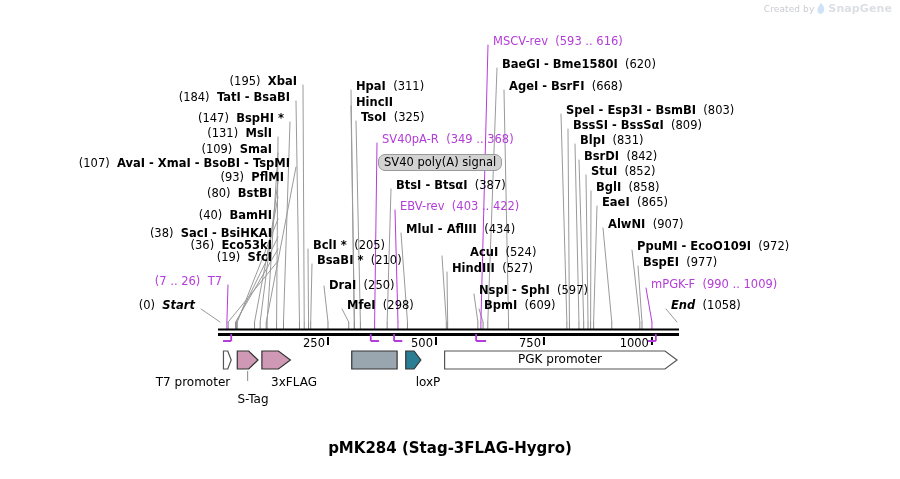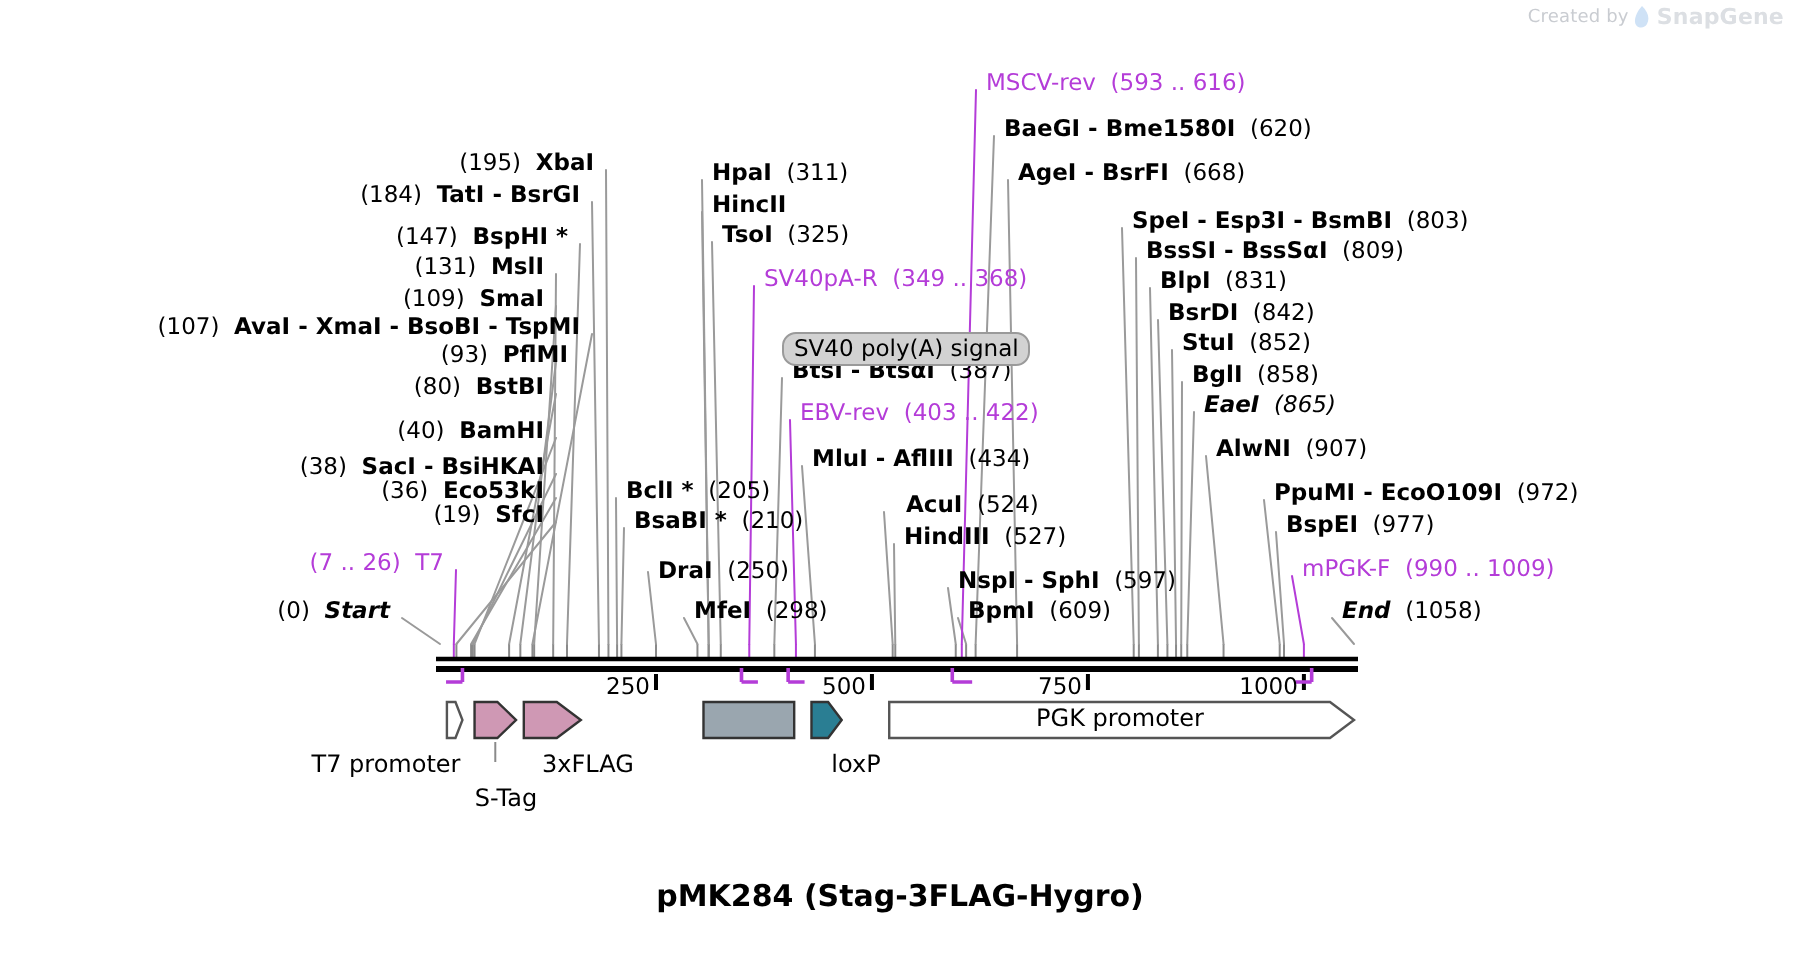--- a/index.html
+++ b/index.html
@@ -212,55 +212,55 @@
       <div class="lbl r" style="left: 272px; top: 251px;"><span class="pos">(19)</span>&nbsp;&nbsp;<span class="enz">SfcI</span></div>
       <div class="lbl r" style="left: 272px; top: 239px;"><span class="pos">(36)</span>&nbsp;&nbsp;<span class="enz">Eco53kI</span></div>
       <div class="lbl r" style="left: 272px; top: 227px;"><span class="pos">(38)</span>&nbsp;&nbsp;<span class="enz">SacI</span><span class="dash"> - </span><span class="enz">BsiHKAI</span></div>
       <div class="lbl r" style="left: 272px; top: 209px;"><span class="pos">(40)</span>&nbsp;&nbsp;<span class="enz">BamHI</span></div>
       <div class="lbl r" style="left: 272px; top: 187px;"><span class="pos">(80)</span>&nbsp;&nbsp;<span class="enz">BstBI</span></div>
       <div class="lbl r" style="left: 272px; top: 171px; margin-left: 12px;"><span class="pos">(93)</span>&nbsp;&nbsp;<span class="enz">PflMI</span></div>
       <div class="lbl r" style="left: 290px; top: 157px;"><span class="pos">(107)</span>&nbsp;&nbsp;<span class="enz">AvaI</span><span class="dash"> - </span><span class="enz">XmaI</span><span class="dash"> - </span><span class="enz">BsoBI</span><span class="dash"> - </span><span class="enz">TspMI</span></div>
       <div class="lbl r" style="left: 272px; top: 143px;"><span class="pos">(109)</span>&nbsp;&nbsp;<span class="enz">SmaI</span></div>
       <div class="lbl r" style="left: 272px; top: 127px;"><span class="pos">(131)</span>&nbsp;&nbsp;<span class="enz">MslI</span></div>
       <div class="lbl r" style="left: 284px; top: 112px;"><span class="pos">(147)</span>&nbsp;&nbsp;<span class="enz">BspHI *</span></div>
-      <div class="lbl r" style="left: 290px; top: 91px;"><span class="pos">(184)</span>&nbsp;&nbsp;<span class="enz">TatI</span><span class="dash"> - </span><span class="enz">BsrGI</span></div>
+      <div class="lbl r" style="left: 290px; top: 91px;"><span class="pos">(184)</span>&nbsp;&nbsp;<span class="enz">TatI</span><span class="dash"> - </span><span class="enz">BsaBI</span></div>
       <div class="lbl r" style="left: 297px; top: 75px;"><span class="pos">(195)</span>&nbsp;&nbsp;<span class="enz">XbaI</span></div>
       <div class="lbl" style="left: 313px; top: 239px;"><span class="enz">BclI *</span>&nbsp;&nbsp;<span class="pos">(205)</span></div>
       <div class="lbl" style="left: 317px; top: 254px;"><span class="enz">BsaBI *</span>&nbsp;&nbsp;<span class="pos">(210)</span></div>
       <div class="lbl" style="left: 329px; top: 279px;"><span class="enz">DraI</span>&nbsp;&nbsp;<span class="pos">(250)</span></div>
       <div class="lbl" style="left: 347px; top: 299px;"><span class="enz">MfeI</span>&nbsp;&nbsp;<span class="pos">(298)</span></div>
       <div class="lbl" style="left: 356px; top: 80px;"><span class="enz">HpaI</span>&nbsp;&nbsp;<span class="pos">(311)</span></div>
       <div class="lbl" style="left: 356px; top: 96px;"><span class="enz">HincII</span></div>
       <div class="lbl" style="left: 361px; top: 111px;"><span class="enz">TsoI</span>&nbsp;&nbsp;<span class="pos">(325)</span></div>
       <div class="lbl primer" style="left: 382px; top: 133px;"><span class="enz">SV40pA-R</span>&nbsp;&nbsp;<span class="pos">(349 .. 368)</span></div>
       <div class="lbl" style="left: 396px; top: 179px;"><span class="enz">BtsI</span><span class="dash"> - </span><span class="enz">BtsαI</span>&nbsp;&nbsp;<span class="pos">(387)</span></div>
       <div class="lbl primer" style="left: 400px; top: 200px;"><span class="enz">EBV-rev</span>&nbsp;&nbsp;<span class="pos">(403 .. 422)</span></div>
       <div class="lbl" style="left: 406px; top: 223px;"><span class="enz">MluI</span><span class="dash"> - </span><span class="enz">AflIII</span>&nbsp;&nbsp;<span class="pos">(434)</span></div>
-      <div class="lbl" style="left: 453px; top: 246px;"><span class="enz">AcuI</span>&nbsp;&nbsp;<span class="pos">(524)</span></div>
+      <div class="lbl" style="left: 470px; top: 246px;"><span class="enz">AcuI</span>&nbsp;&nbsp;<span class="pos">(524)</span></div>
       <div class="lbl" style="left: 452px; top: 262px;"><span class="enz">HindIII</span>&nbsp;&nbsp;<span class="pos">(527)</span></div>
       <div class="lbl" style="left: 479px; top: 284px;"><span class="enz">NspI</span><span class="dash"> - </span><span class="enz">SphI</span>&nbsp;&nbsp;<span class="pos">(597)</span></div>
       <div class="lbl" style="left: 484px; top: 299px;"><span class="enz">BpmI</span>&nbsp;&nbsp;<span class="pos">(609)</span></div>
       <div class="lbl primer" style="left: 493px; top: 35px;"><span class="enz">MSCV-rev</span>&nbsp;&nbsp;<span class="pos">(593 .. 616)</span></div>
       <div class="lbl" style="left: 502px; top: 58px;"><span class="enz">BaeGI</span><span class="dash"> - </span><span class="enz">Bme1580I</span>&nbsp;&nbsp;<span class="pos">(620)</span></div>
       <div class="lbl" style="left: 509px; top: 80px;"><span class="enz">AgeI</span><span class="dash"> - </span><span class="enz">BsrFI</span>&nbsp;&nbsp;<span class="pos">(668)</span></div>
       <div class="lbl" style="left: 566px; top: 104px;"><span class="enz">SpeI</span><span class="dash"> - </span><span class="enz">Esp3I</span><span class="dash"> - </span><span class="enz">BsmBI</span>&nbsp;&nbsp;<span class="pos">(803)</span></div>
       <div class="lbl" style="left: 573px; top: 119px;"><span class="enz">BssSI</span><span class="dash"> - </span><span class="enz">BssSαI</span>&nbsp;&nbsp;<span class="pos">(809)</span></div>
       <div class="lbl" style="left: 580px; top: 134px;"><span class="enz">BlpI</span>&nbsp;&nbsp;<span class="pos">(831)</span></div>
       <div class="lbl" style="left: 584px; top: 150px;"><span class="enz">BsrDI</span>&nbsp;&nbsp;<span class="pos">(842)</span></div>
       <div class="lbl" style="left: 591px; top: 165px;"><span class="enz">StuI</span>&nbsp;&nbsp;<span class="pos">(852)</span></div>
       <div class="lbl" style="left: 596px; top: 181px;"><span class="enz">BglI</span>&nbsp;&nbsp;<span class="pos">(858)</span></div>
-      <div class="lbl" style="left: 602px; top: 196px; font-style: italic;"><span class="enz">EaeI</span>&nbsp;&nbsp;<span class="pos">(865)</span></div>
+      <div class="lbl" style="left: 602px; top: 196px;"><span class="enz">EaeI</span>&nbsp;&nbsp;<span class="pos">(865)</span></div>
       <div class="lbl" style="left: 608px; top: 218px;"><span class="enz">AlwNI</span>&nbsp;&nbsp;<span class="pos">(907)</span></div>
       <div class="lbl" style="left: 637px; top: 240px;"><span class="enz">PpuMI</span><span class="dash"> - </span><span class="enz">EcoO109I</span>&nbsp;&nbsp;<span class="pos">(972)</span></div>
       <div class="lbl" style="left: 643px; top: 256px;"><span class="enz">BspEI</span>&nbsp;&nbsp;<span class="pos">(977)</span></div>
       <div class="lbl primer" style="left: 651px; top: 278px;"><span class="enz">mPGK-F</span>&nbsp;&nbsp;<span class="pos">(990 .. 1009)</span></div>
       <div class="lbl terminus" style="left: 671px; top: 299px;"><span class="enz">End</span>&nbsp;&nbsp;<span class="pos">(1058)</span></div>
     </div>
   <div id="chips-layer">
-      <div class="chip" style="left: 391px; top: 154px; margin-top: 12px;">SV40 poly(A) signal</div>
+      <div class="chip" style="left: 378px; top: 154px;">SV40 poly(A) signal</div>
     </div>
   <div id="ruler-layer">
       <div class="ruler-num" style="left: 324.987px; top: 336px; transform: translateX(-100%);">250</div>
       <div class="ruler-num" style="left: 432.974px; top: 336px; transform: translateX(-100%);">500</div>
       <div class="ruler-num" style="left: 540.96px; top: 336px; transform: translateX(-100%);">750</div>
       <div class="ruler-num" style="left: 648.947px; top: 336px; transform: translateX(-100%);">1000</div>
     </div>
   <div id="ftlabels-layer">
       <div class="ftlabel" style="left: 193px; top: 375px; transform: translateX(-50%);">T7 promoter</div>
       <div class="ftlabel" style="left: 253px; top: 392px; transform: translateX(-50%);">S-Tag</div>

